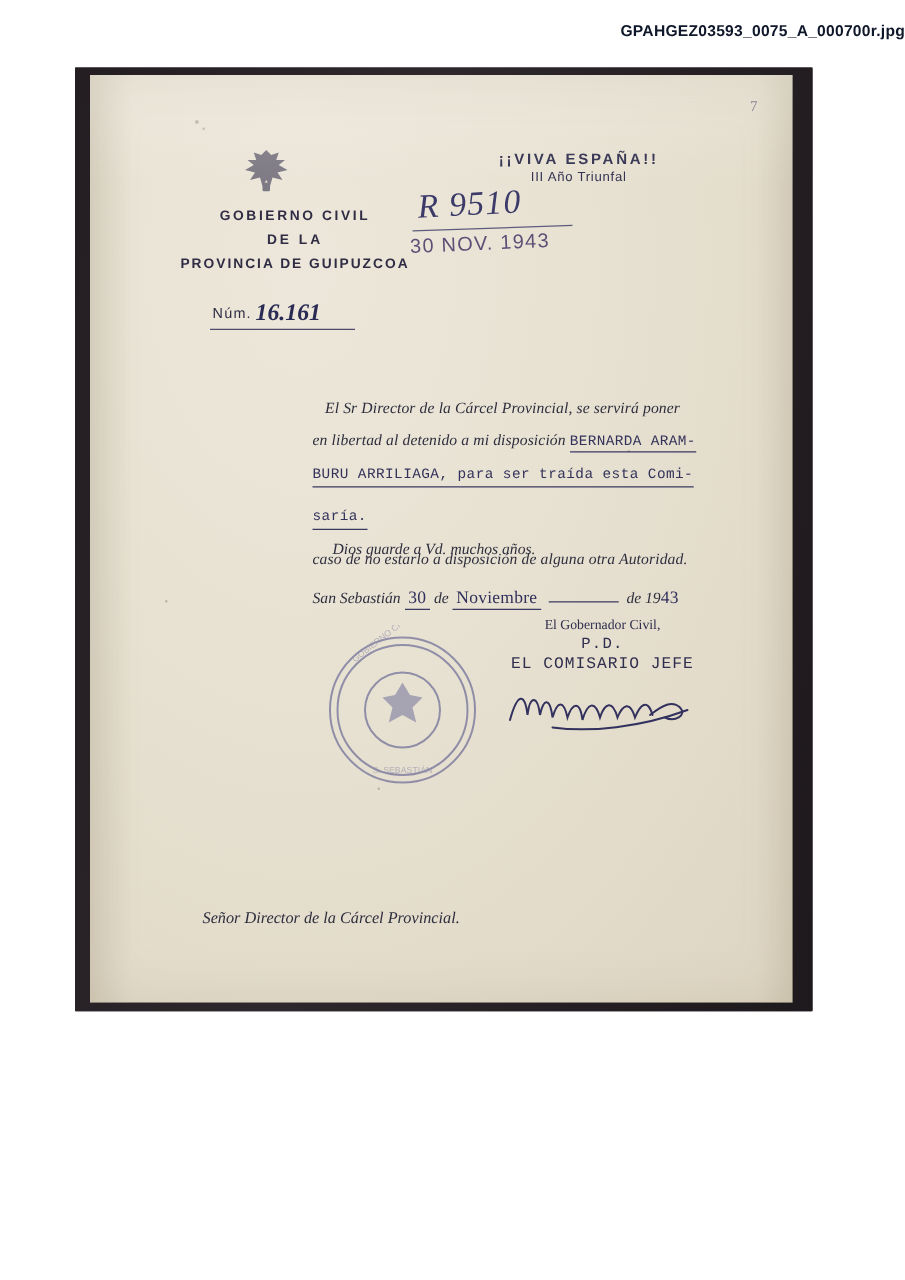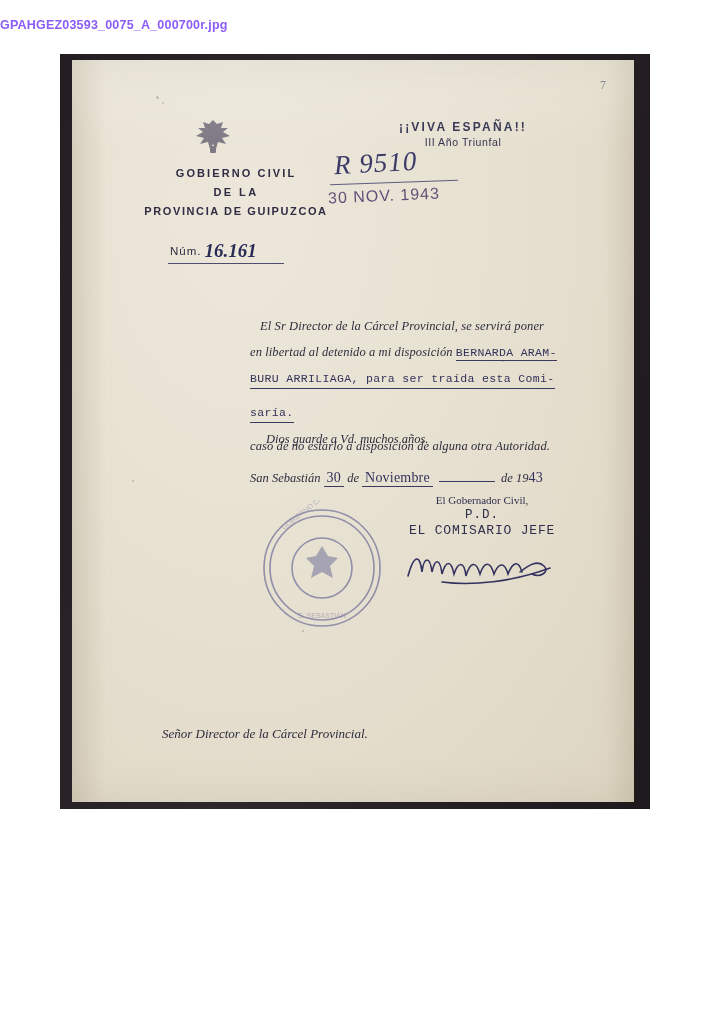--- a/index.html
+++ b/index.html
@@ -14,25 +14,25 @@
     position: relative;
     overflow: hidden;
   }
 
   
   .file-caption {
     position: absolute;
     top: 18px;
     left: 0;
     width: 724px;
-    text-align: left;
+    text-align: right;
     font-family: "Liberation Sans", sans-serif;
     font-size: 12.5px;
     font-weight: bold;
-    color: #8b5cf6;
+    color: #0f172a;
     letter-spacing: 0.2px;
   }
 
   
   .scan-area {
     position: absolute;
     top: 44px;
     left: 0;
     width: 724px;
     height: 980px;

